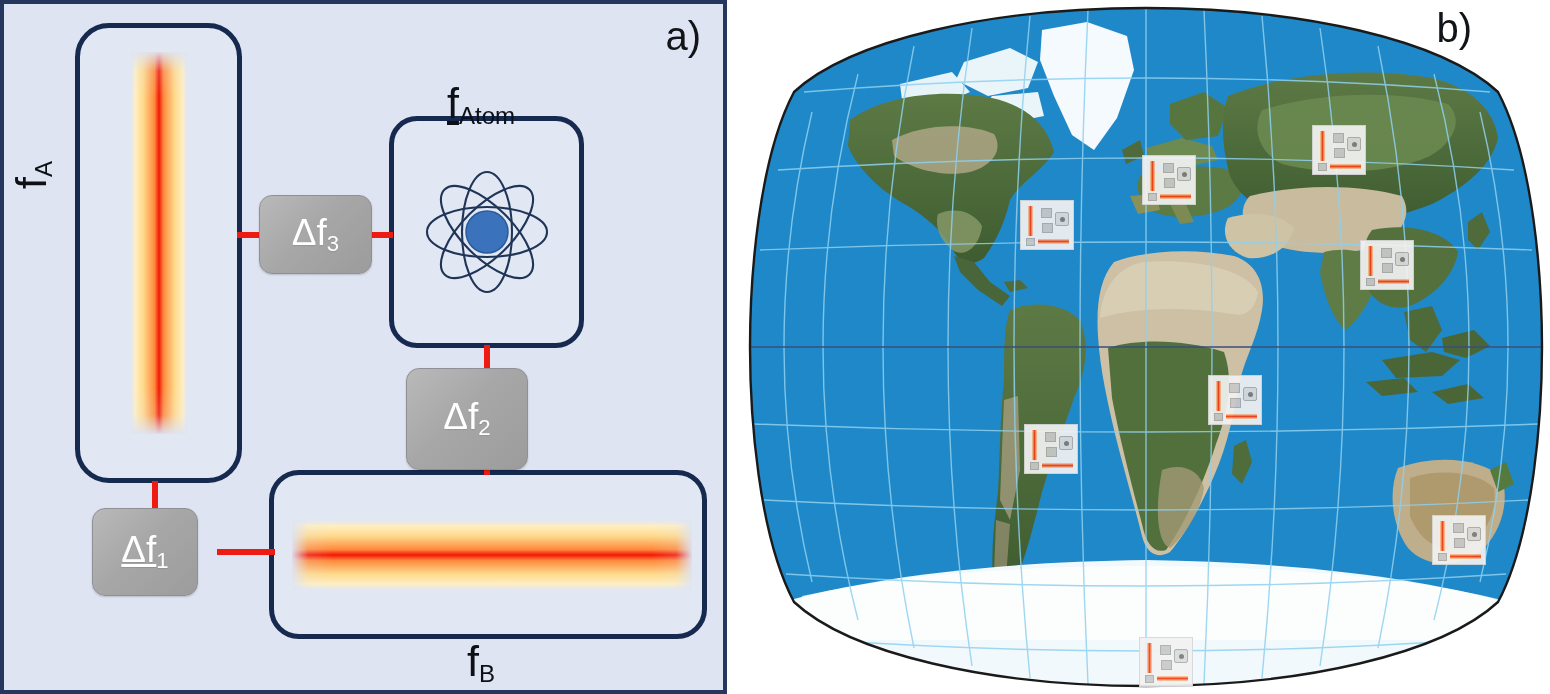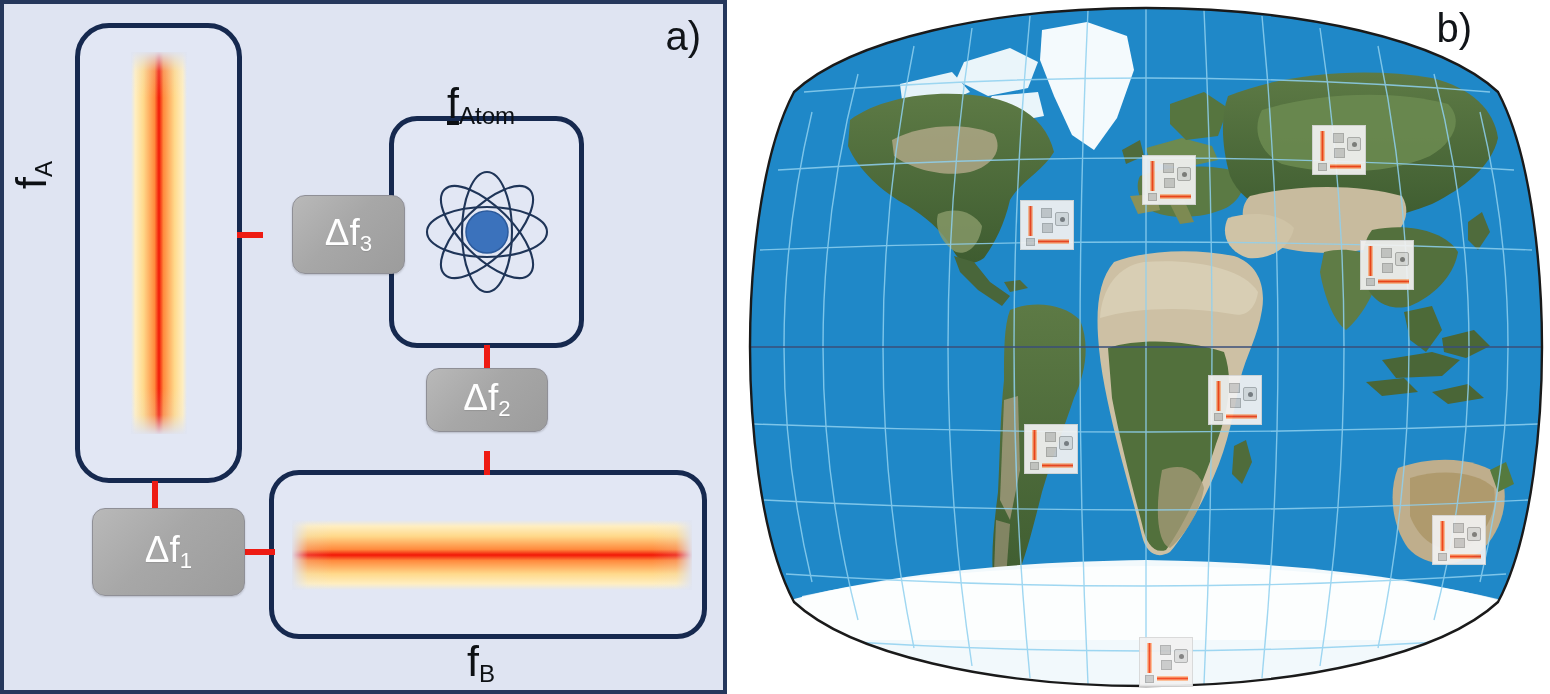--- a/index.html
+++ b/index.html
@@ -100,23 +100,23 @@
     display:flex;align-items:center;justify-content:center;
     color:#ffffff;
     box-sizing:border-box;
     z-index:5;
   }
   .dnode .dlabel{
     font-size:37px;line-height:1;white-space:nowrap;
     text-shadow:0 1px 1px rgba(0,0,0,0.10);
   }
   .dnode .dlabel sub{font-size:0.60em;vertical-align:-0.28em;}
-  #df1{left:88px;top:504px;width:153px;height:88px;}
-  #df2{left:422px;top:364px;width:122px;height:64px;}
-  #df3{left:255px;top:191px;width:113px;height:79px;margin-left:33px;}
+  #df1{left:88px;top:504px;width:106px;height:88px;text-decoration:underline;}
+  #df2{left:402px;top:364px;width:122px;height:102px;}
+  #df3{left:255px;top:191px;width:113px;height:79px;}
 
   
   .link{position:absolute;background:#ee1b13;z-index:2;}
   #link-fa-df1{left:148px;top:477px;width:6px;height:30px;}
   #link-df1-fb{left:213px;top:545px;width:58px;height:6px;}
   #link-atom-df2{left:480px;top:341px;width:6px;height:26px;}
   #link-df2-fb{left:480px;top:447px;width:6px;height:24px;}
   #link-fa-df3{left:233px;top:228px;width:26px;height:6px;}
   #link-df3-atom{left:365px;top:228px;width:24px;height:6px;}
 

